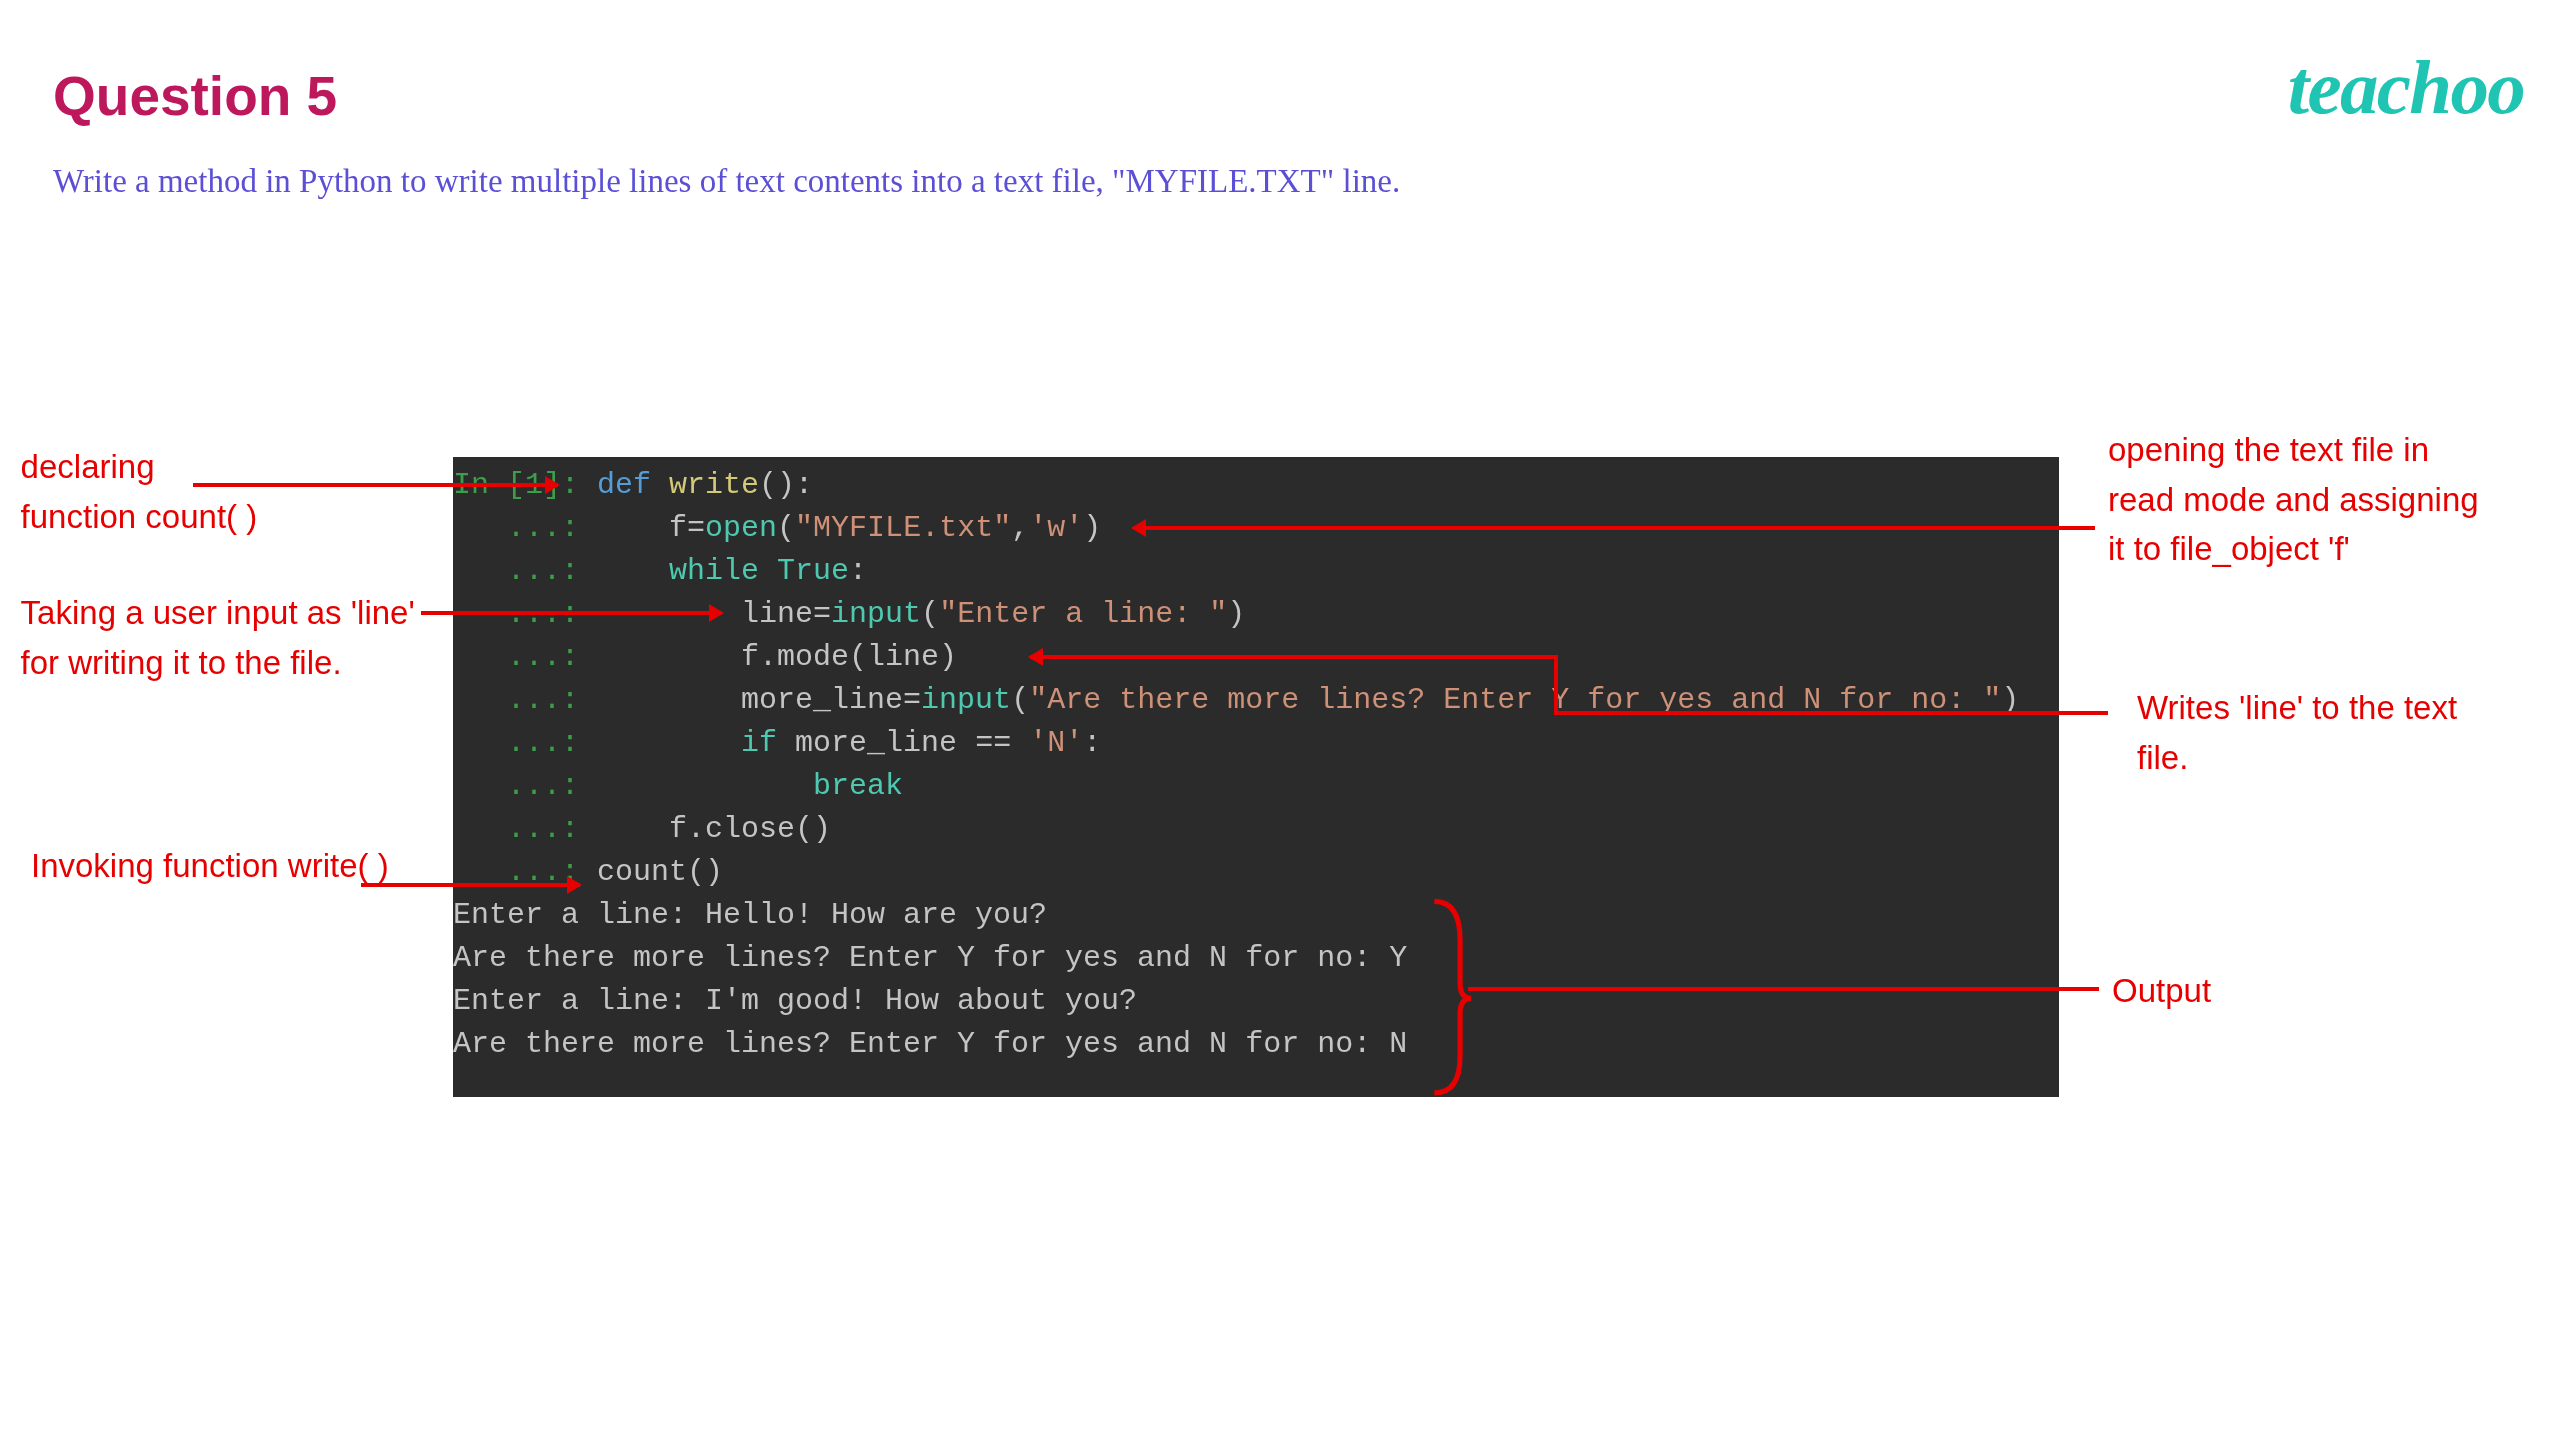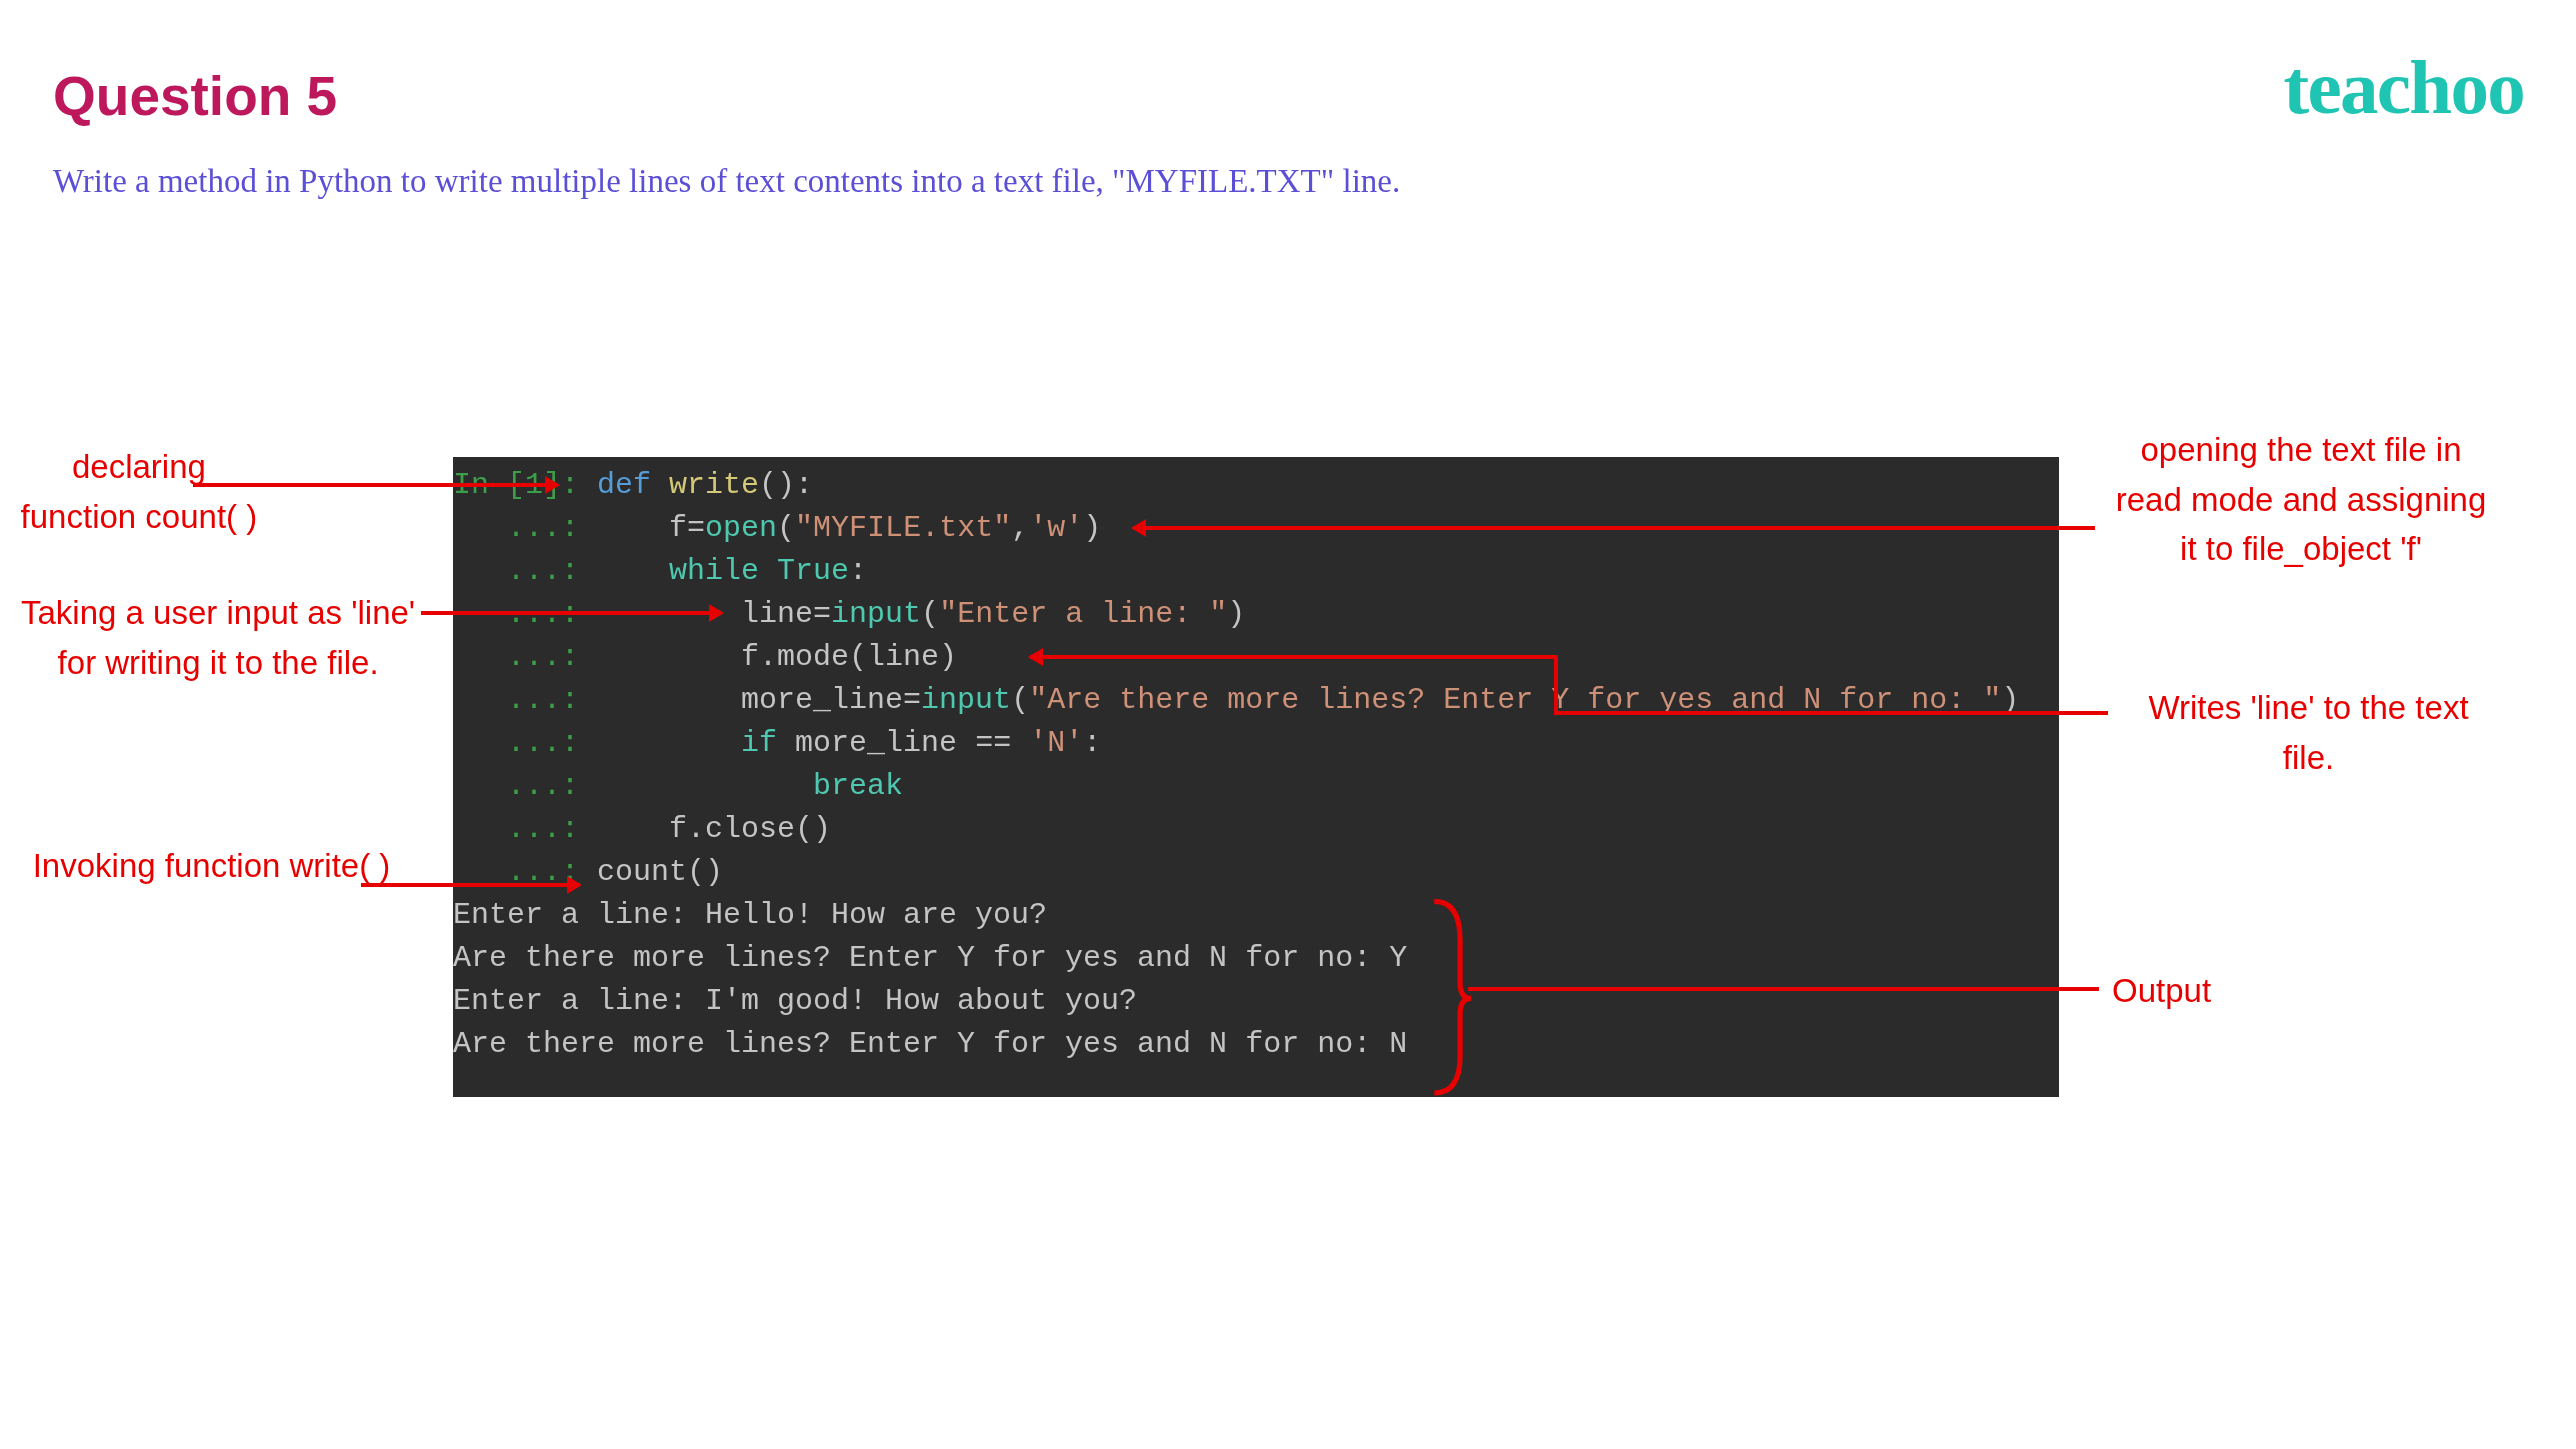--- a/index.html
+++ b/index.html
@@ -32,20 +32,21 @@
     line-height: 1.6;
     font-family: Georgia, serif;
     width: 1803px;
   }
   .logo {
     position: absolute;
     right: 52px;
     top: 43px;
     font-size: 77px;
     font-family: 'Brush Script MT', cursive;
+    font-style: italic;
     font-weight: bold;
     color: #1FC4B2;
     letter-spacing: -1.7px;
   }
   .code-box {
     position: absolute;
     left: 453px;
     top: 457px;
     width: 1606px;
     height: 640px;
@@ -67,21 +68,20 @@
   .builtin { color: #4EC9B0; }
   .string { color: #ce9178; }
   .output { color: #c4c4c4; margin-top: 32px; }
 
   .annotation {
     position: absolute;
     color: #e60000;
     font-family: Arial, sans-serif;
     font-size: 33px;
     line-height: 1.5;
-    text-align: center;
   }
   .arrow-line {
     position: absolute;
     background: #e60000;
     height: 4.3px;
   }
   .arrow-head-right::after {
     content: "";
     position: absolute;
     right: -1.7px;

